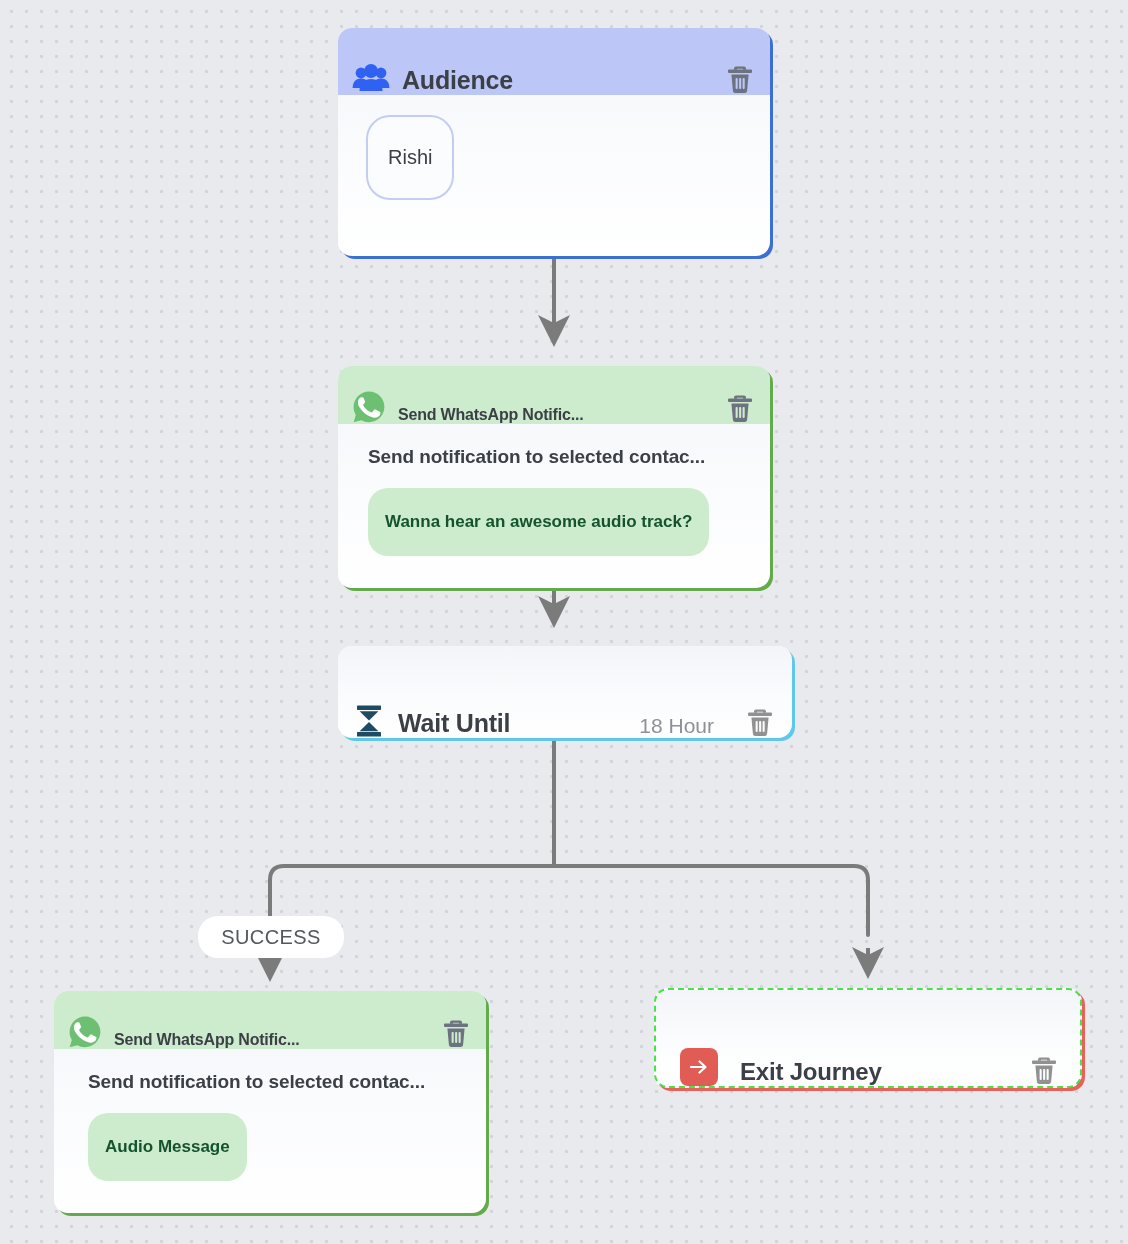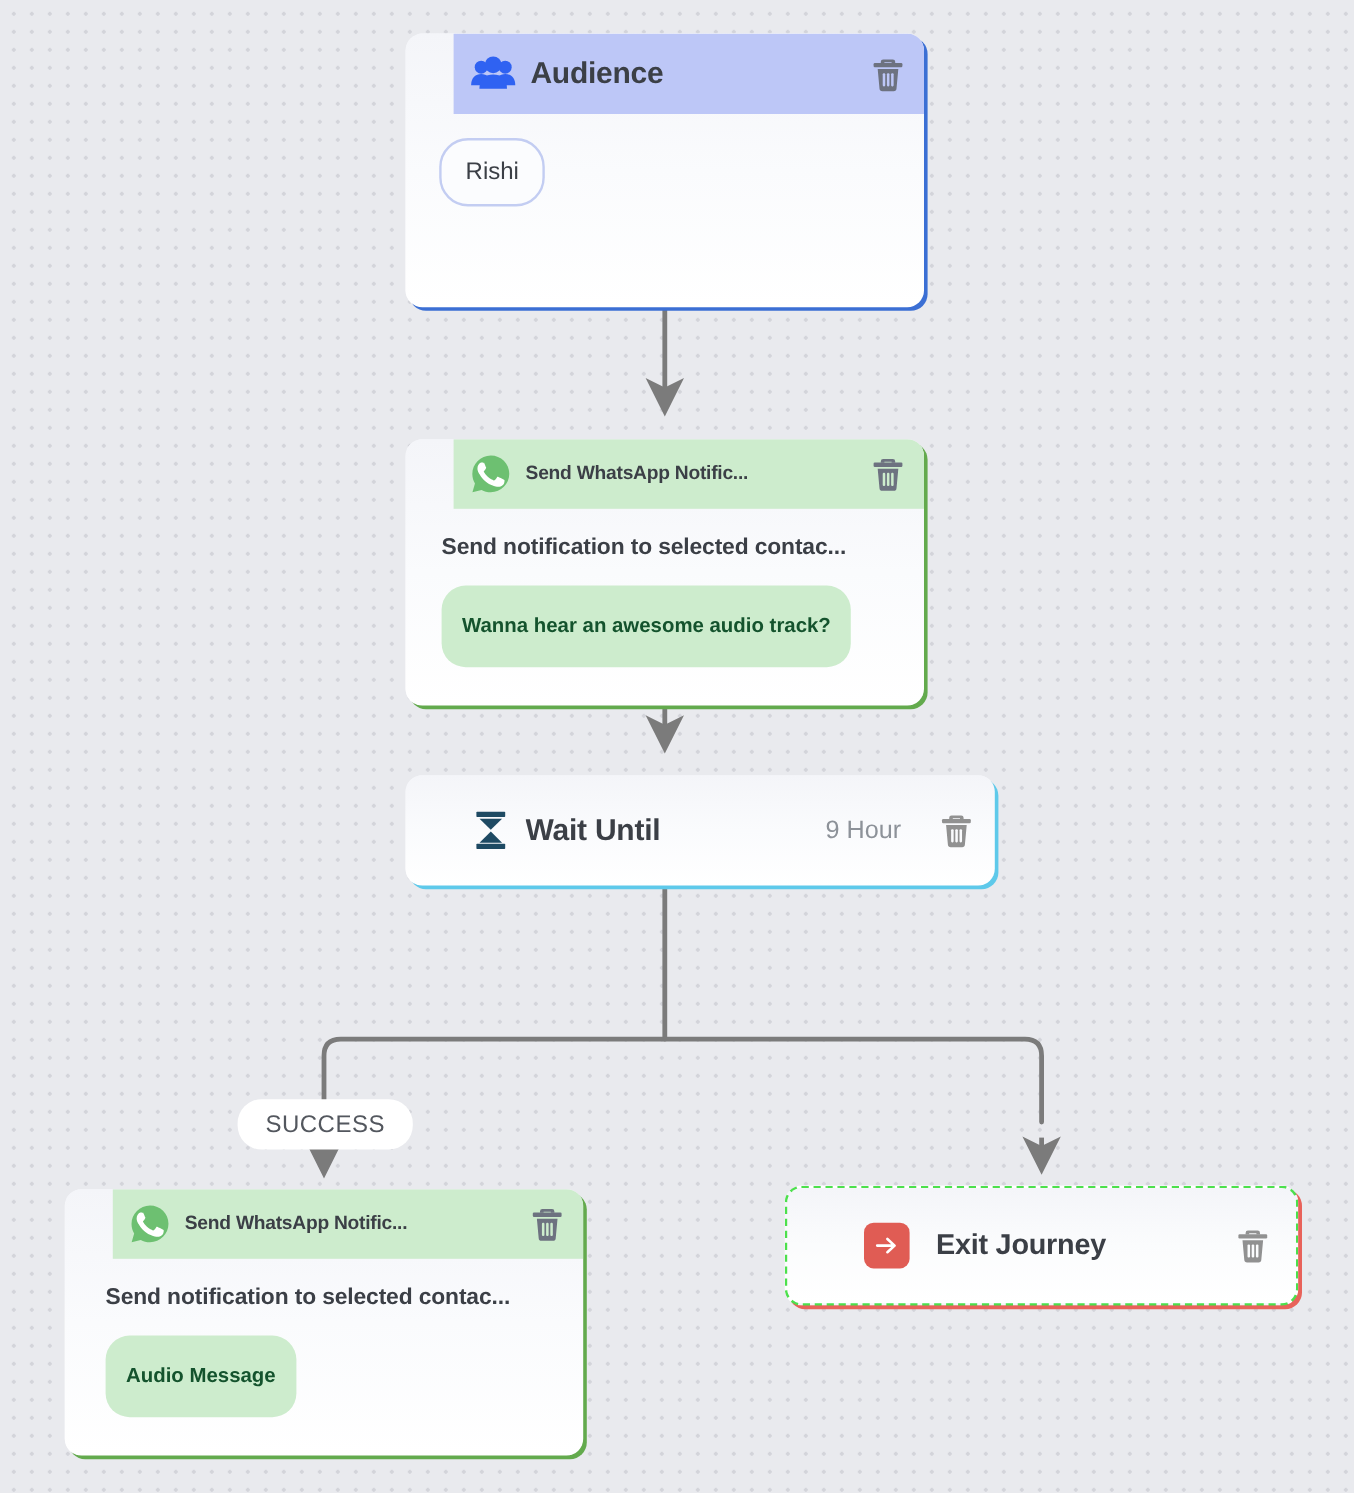--- a/index.html
+++ b/index.html
@@ -57,25 +57,24 @@
     left: 3px;
     top: 3px;
     width: 100%;
     height: 100%;
     border-radius: 14px;
     z-index: 1;
   }
 
   .node-header {
     display: flex;
-    align-items: center;
+    align-items: flex-end;
     gap: 12px;
     padding: 0 14px;
     height: 62px;
-    margin-left: 40px;
   }
 
   .node-title {
     font-size: 16px;
     font-weight: 700;
     color: #3b3f46;
     letter-spacing: -0.2px;
     white-space: nowrap;
     flex: 1;
     overflow: hidden;
@@ -123,21 +122,21 @@
   #node-audience .rim { background: #3b6fd4; }
   #node-audience .node-header {
     background: #bdc7f7;
     height: 67px;
   }
   #node-audience .node-title { font-size: 25px; }
 
   .person-chip {
     display: inline-block;
     margin: 20px 0 0 28px;
-    padding: 15px 20px;
+    padding: 29px 20px;
     border: 2px solid #c3cdf2;
     border-radius: 24px;
     font-size: 20px;
     color: #3b3f46;
     background: #fbfcfe;
   }
 
   
   #node-wa1 {
     left: 338px;
@@ -145,21 +144,21 @@
     width: 432px;
     height: 222px;
   }
   #node-wa1 .rim { background: #63aa4d; }
   #node-wa1 .node-header { background: #cdeccd; height: 58px; }
 
   
   #node-wait {
     left: 338px;
     top: 646px;
-    width: 491px;
+    width: 454px;
     height: 92px;
   }
   #node-wait .rim { background: #5ec9ea; }
   #node-wait .node-header { height: 92px; padding: 0 16px; gap: 14px; background: transparent; }
   #node-wait .node-title { font-size: 25px; flex: 0 0 auto; }
   .wait-spacer { flex: 1; }
   .wait-value {
     font-size: 21px;
     color: #8d9299;
     font-weight: 400;
@@ -321,21 +320,21 @@
         <span class="hourglass-icon">
           <svg viewBox="0 0 30 34" width="30" height="34">
             <rect x="3" y="1.5" width="24" height="4.4" rx="0.6" fill="#1e4a63"></rect>
             <rect x="3" y="28.1" width="24" height="4.4" rx="0.6" fill="#1e4a63"></rect>
             <path d="M5.6 7.2 h18.8 L15 16.4 z" fill="#1e4a63"></path>
             <path d="M15 18 l9.4 9.2 h-18.8 z" fill="#1e4a63"></path>
           </svg>
         </span>
         <span class="node-title">Wait Until</span>
         <span class="wait-spacer"></span>
-        <span class="wait-value">9 Hour</span>
+        <span class="wait-value">18 Hour</span>
         <span class="trash">
           <svg viewBox="0 0 32 32" width="32" height="32">
             <rect x="4" y="6.5" width="24" height="3.6" rx="1" fill="#919191"></rect>
             <path d="M12 3.5 h8 a2 2 0 0 1 2 2 v1.2 h-3 v-0.9 h-6 v0.9 h-3 v-1.2 a2 2 0 0 1 2 -2 z" fill="#919191"></path>
             <path d="M7.4 11.6 h17.2 l-1.5 16.2 a2.4 2.4 0 0 1 -2.4 2.2 h-9.4 a2.4 2.4 0 0 1 -2.4 -2.2 z" fill="#919191"></path>
             <rect x="11.6" y="15" width="2.1" height="11" rx="0.9" fill="#fafbfd"></rect>
             <rect x="15.1" y="15" width="2.1" height="11" rx="0.9" fill="#fafbfd"></rect>
             <rect x="18.6" y="15" width="2.1" height="11" rx="0.9" fill="#fafbfd"></rect>
           </svg>
         </span>

